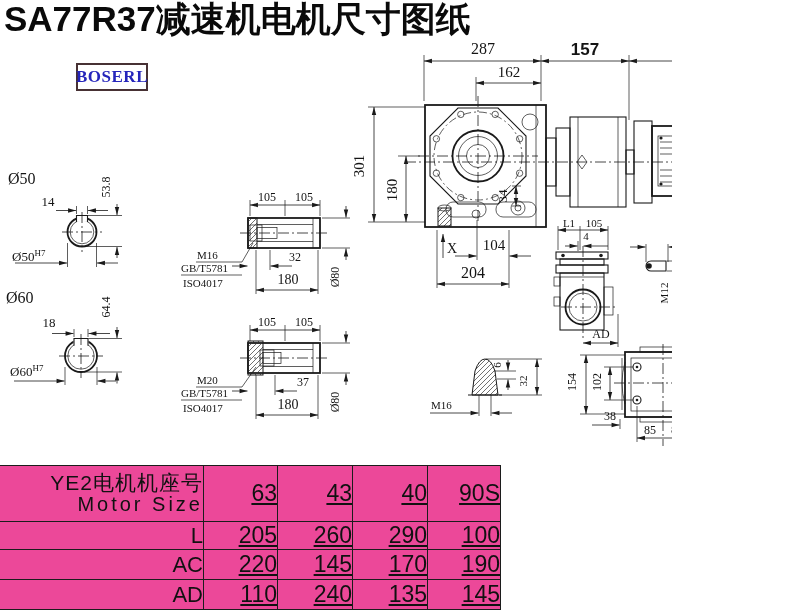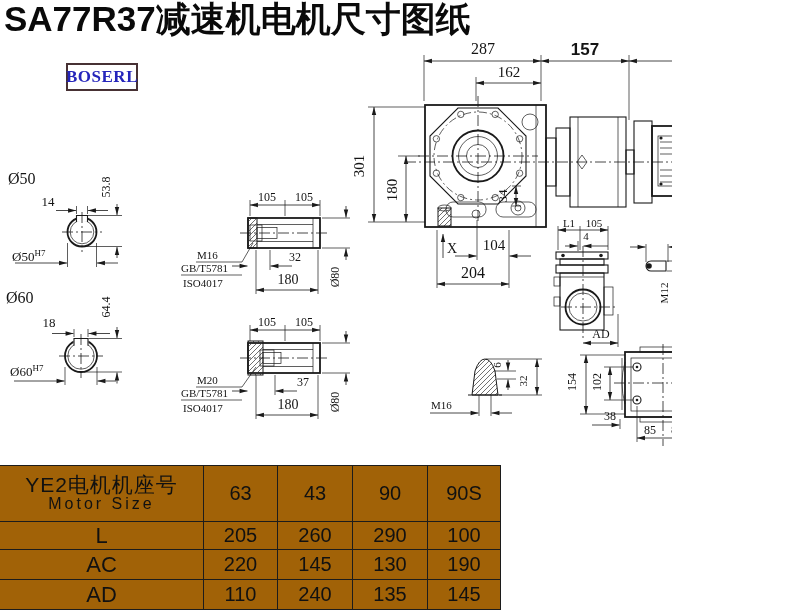--- a/index.html
+++ b/index.html
@@ -1,41 +1,41 @@
 <!DOCTYPE html>
 <html><head>
 <meta charset="utf-8">
 <style>
   html,body{margin:0;padding:0;background:#fff;}
   #page{position:relative;width:672px;height:613px;background:#ffffff;overflow:hidden;
         font-family:"Liberation Sans",sans-serif;color:#111;}
   #title{position:absolute;left:4px;top:-4px;font-size:35px;font-weight:bold;color:#0a0a0a;
          letter-spacing:0px;font-family:"Liberation Sans",sans-serif;white-space:nowrap;}
-  #logo{position:absolute;left:66px;top:63px;width:68px;height:24px;border:2.5px solid #473134;
+  #logo{position:absolute;left:76px;top:63px;width:68px;height:24px;border:2.5px solid #473134;
         display:flex;align-items:center;justify-content:center;background:#fff;}
   #logo span{color:#2525bb;font-family:"Liberation Serif",serif;font-weight:bold;font-size:17px;letter-spacing:.5px;}
   svg{position:absolute;left:0;top:0;}
   .s1{stroke:#1a1a1a;stroke-width:1.8;fill:none}
   .s2{stroke:#1a1a1a;stroke-width:1.1;fill:none}
   .s3{stroke:#1a1a1a;stroke-width:.7;fill:none}
   .cl{stroke:#1a1a1a;stroke-width:.8;fill:none;stroke-dasharray:11 3 2 3}
   .cl2{stroke:#1a1a1a;stroke-width:.7;fill:none;stroke-dasharray:8 3 2 3}
   .dl{stroke:#1a1a1a;stroke-width:.8;fill:none}
   .hat{fill:url(#hatch);stroke:#1a1a1a;stroke-width:1}
   text{font-family:"Liberation Serif",serif;fill:#141414;text-anchor:middle}
   text.ts{text-anchor:start}
   text.db{font-family:"Liberation Sans",sans-serif;font-weight:bold}
   
   #sizetable{position:absolute;left:-1px;top:465px;border-collapse:collapse;table-layout:fixed;}
-  #sizetable td,#sizetable th{border:1.7px solid #1c1c1c;text-align:center;vertical-align:middle;
-      padding:0;font-weight:normal;line-height:1.05;background:#a16207;}
-  #sizetable .num{font-size:20px;}
+  #sizetable td,#sizetable th{border:1.7px solid #1c1c1c;text-align:right;vertical-align:middle;
+      padding:0;font-weight:normal;line-height:1.05;background:#ec4899;}
+  #sizetable .num{font-size:23px;text-decoration:underline;}
   #sizetable .rowlab{font-size:22px;}
   .hcn{font-size:21px;letter-spacing:1px;}
-  .hen{font-size:16px;letter-spacing:3px;}
+  .hen{font-size:20px;letter-spacing:3px;}
 </style>
 </head>
 <body>
 
 <div id="page">
   <div id="title">SA77R37减速机电机尺寸图纸</div>
   <div id="logo">
     <span>BOSERL</span>
   </div>
 
@@ -377,35 +377,35 @@
         <col style="width:73px">
       </colgroup>
     <tbody>
         <tr style="height:56px">
       <th>
         <div class="hcn">YE2电机机座号</div>
         <div class="hen">Motor Size</div>
       </th>
       <th class="num">63</th>
       <th class="num">43</th>
-      <th class="num">90</th>
+      <th class="num">40</th>
       <th class="num">90S</th>
     </tr>
     <tr style="height:28px">
       <td class="rowlab">L</td>
       <td class="num">205</td>
       <td class="num">260</td>
       <td class="num">290</td>
       <td class="num">100</td>
     </tr>
     <tr style="height:30px">
       <td class="rowlab">AC</td>
       <td class="num">220</td>
       <td class="num">145</td>
-      <td class="num">130</td>
+      <td class="num">170</td>
       <td class="num">190</td>
     </tr>
     <tr style="height:30px">
       <td class="rowlab">AD</td>
       <td class="num">110</td>
       <td class="num">240</td>
       <td class="num">135</td>
       <td class="num">145</td>
     </tr>
   </tbody>

